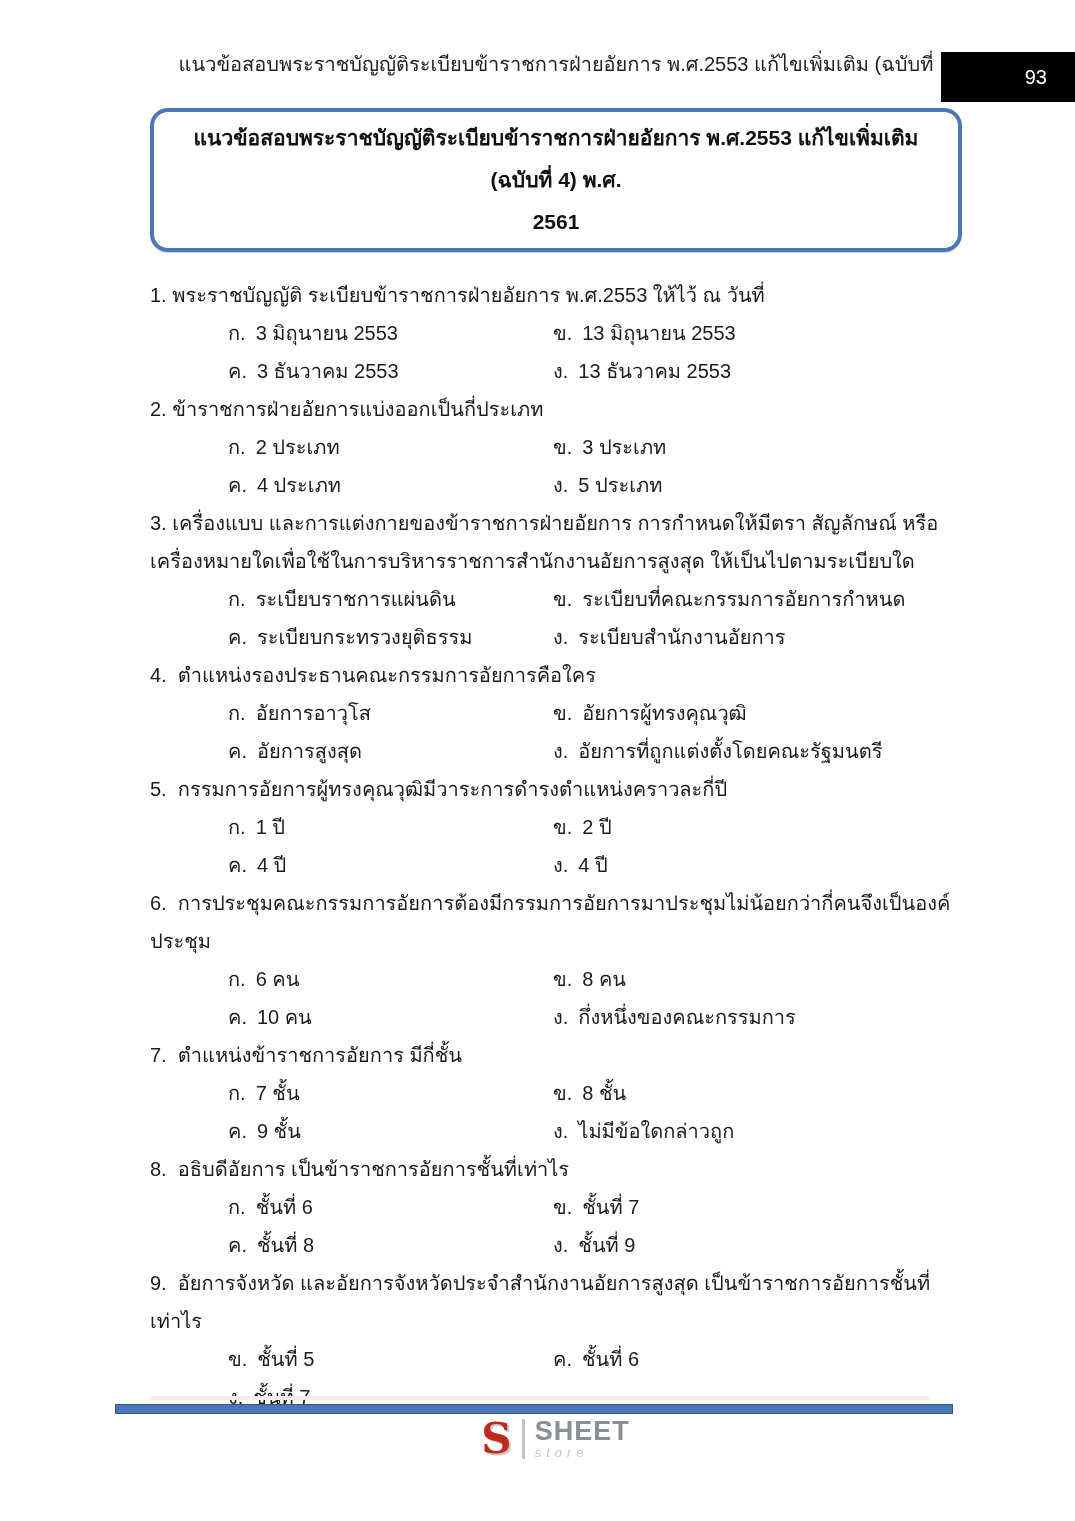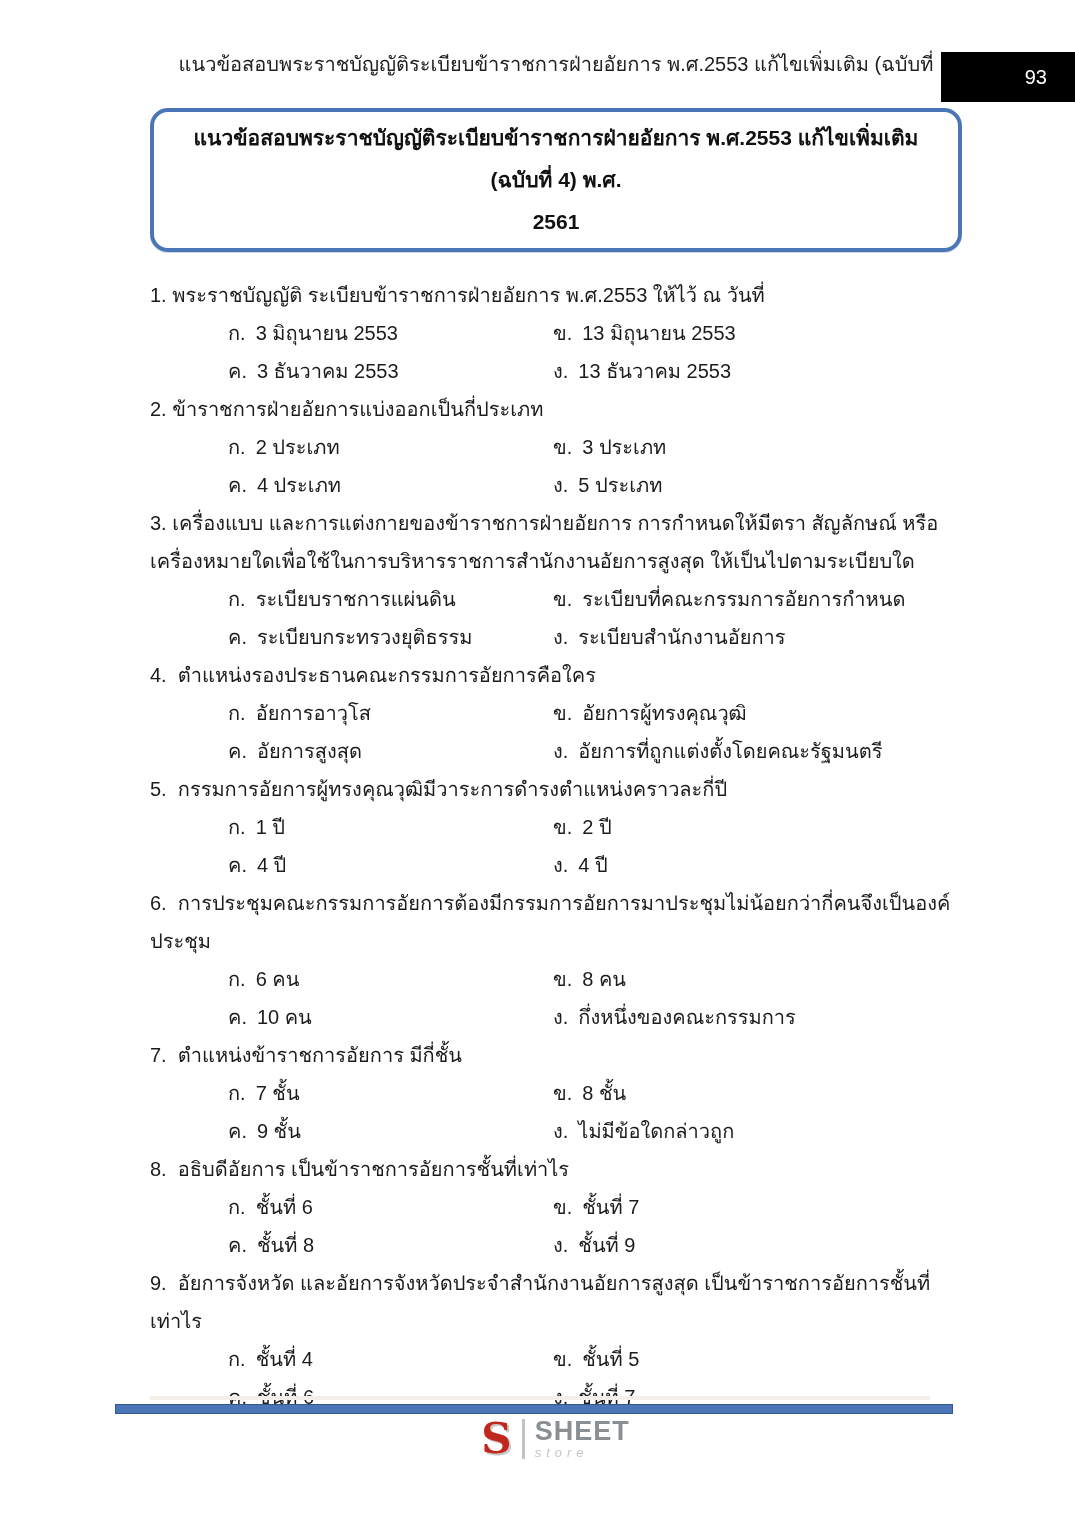--- a/index.html
+++ b/index.html
@@ -181,21 +181,20 @@
           <div class="opts">
             <div class="opt"><span class="opt-label">ก.</span><span class="opt-text">ชั้นที่ 6</span></div>
             <div class="opt"><span class="opt-label">ข.</span><span class="opt-text">ชั้นที่ 7</span></div>
             <div class="opt"><span class="opt-label">ค.</span><span class="opt-text">ชั้นที่ 8</span></div>
             <div class="opt"><span class="opt-label">ง.</span><span class="opt-text">ชั้นที่ 9</span></div>
           </div>
         </div>
         <div class="q">
           <div class="q-text">9.  อัยการจังหวัด และอัยการจังหวัดประจำสำนักงานอัยการสูงสุด เป็นข้าราชการอัยการชั้นที่เท่าไร</div>
           <div class="opts">
-            <div class="opt"><span class="opt-label">ก.</span><span class="opt-text">ชั้นที่ 4</span></div>
             <div class="opt"><span class="opt-label">ข.</span><span class="opt-text">ชั้นที่ 5</span></div>
             <div class="opt"><span class="opt-label">ค.</span><span class="opt-text">ชั้นที่ 6</span></div>
             <div class="opt"><span class="opt-label">ง.</span><span class="opt-text">ชั้นที่ 7</span></div>
           </div>
         </div>
       </div>
 
   </div>
 
   <div class="footer-strip"></div>

